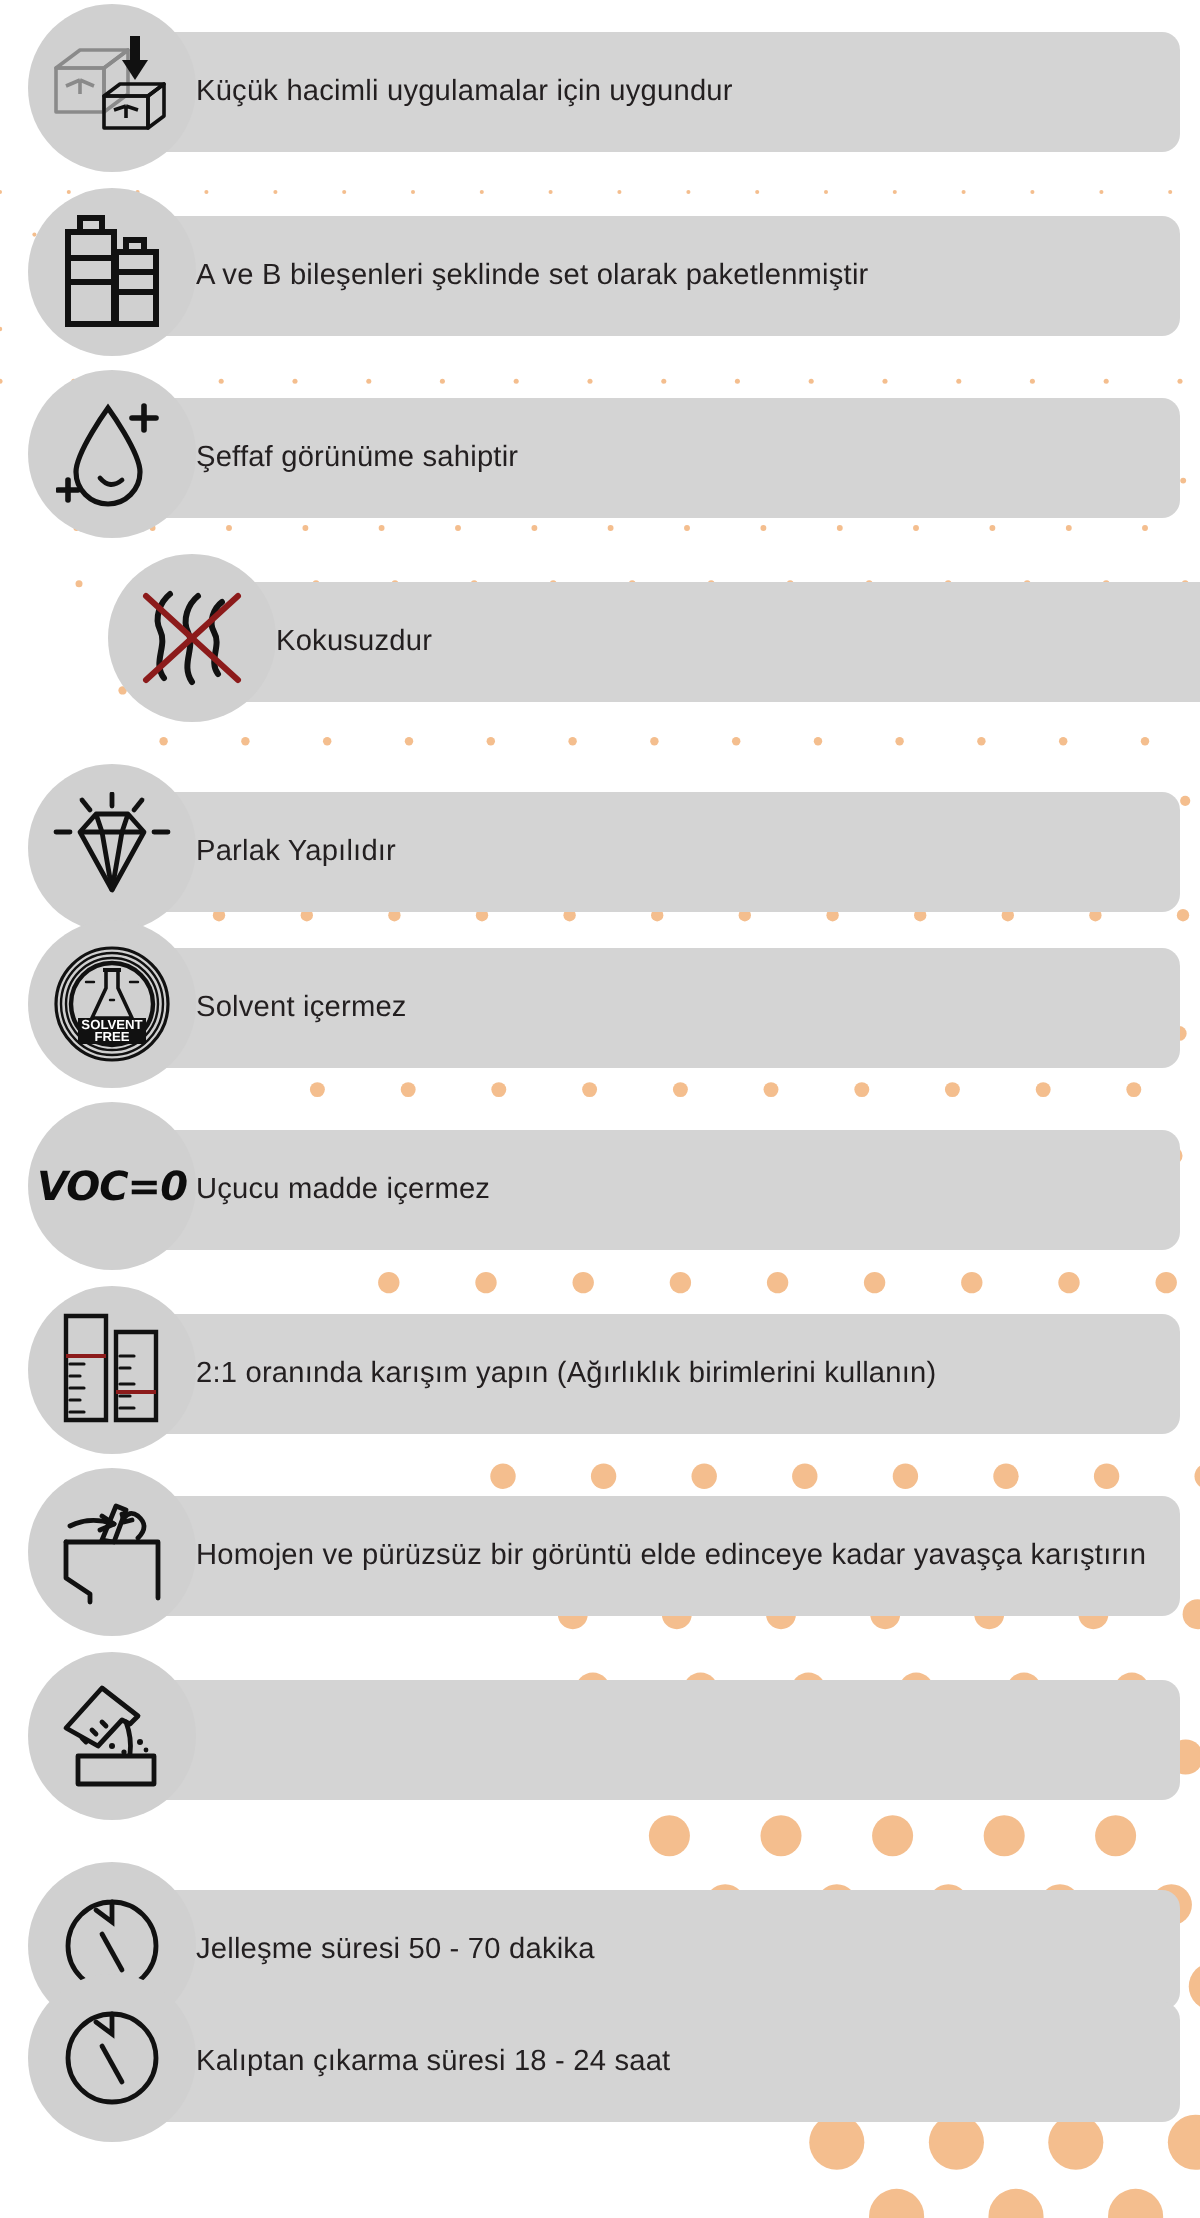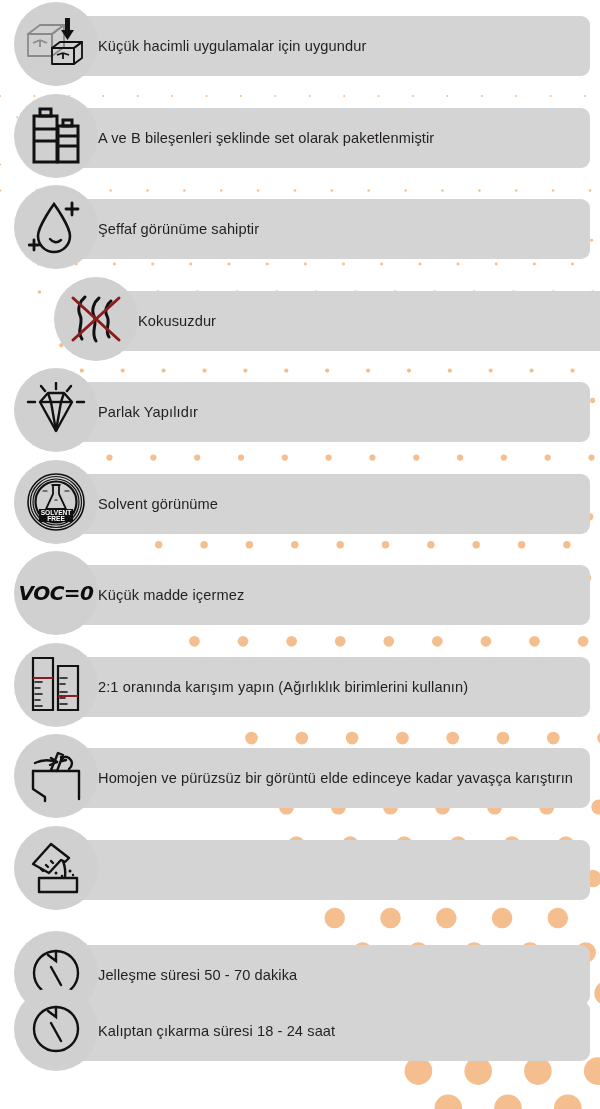--- a/index.html
+++ b/index.html
@@ -522,21 +522,21 @@
         <path d="M41 46 C36 39 43 32 39 25 C36 20 39 13 43 10"></path>
       </g>
       <g stroke="#8c1b1b" stroke-width="3" stroke-linecap="round">
         <line x1="5" y1="7" x2="51" y2="49"></line>
         <line x1="51" y1="7" x2="5" y2="49"></line>
       </g>
     </svg>
         </div>
         <div class="label">Kokusuzdur</div>
       </div>
-      <div class="row" style="top: 366px; text-decoration: underline;">
+      <div class="row" style="top: 380px; text-decoration: underline;">
         <div class="bar"></div>
         <div class="circle">
     <svg width="60" height="56" viewBox="0 0 60 56">
       <g fill="none" stroke="#111" stroke-width="2.4" stroke-linejoin="round">
         <path d="M14 20 L22 11 L38 11 L46 20 L30 49 Z"></path>
         <path d="M14 20 L46 20"></path>
         <path d="M22 11 L25 20 L30 49"></path>
         <path d="M38 11 L35 20 L30 49"></path>
       </g>
       <g stroke="#111" stroke-width="2.4" stroke-linecap="round">
@@ -565,28 +565,28 @@
       <g stroke="#111" stroke-width="1.2" stroke-linecap="round">
         <line x1="17" y1="19" x2="21" y2="19"></line>
         <line x1="39" y1="19" x2="43" y2="19"></line>
         <line x1="29" y1="28" x2="31" y2="28"></line>
       </g>
       <rect x="13" y="37" width="34" height="13" fill="#111"></rect>
       <text x="30" y="42.6" font-family="'Liberation Sans',sans-serif" font-size="6.6" font-weight="bold" fill="#fff" text-anchor="middle">SOLVENT</text>
       <text x="30" y="48.6" font-family="'Liberation Sans',sans-serif" font-size="6.6" font-weight="bold" fill="#fff" text-anchor="middle">FREE</text>
     </svg>
         </div>
-        <div class="label">Solvent görünüme</div>
+        <div class="label">Solvent içermez</div>
       </div>
       <div class="row" style="top: 549px;">
         <div class="bar"></div>
         <div class="circle">
           <span class="voc-text">VOC=0</span>
         </div>
-        <div class="label">Küçük madde içermez</div>
+        <div class="label">Uçucu madde içermez</div>
       </div>
       <div class="row" style="top: 640.5px;">
         <div class="bar"></div>
         <div class="circle">
     <svg width="54" height="58" viewBox="0 0 54 58">
       <g fill="none" stroke="#111" stroke-width="2.2">
         <path d="M4 2 L24 2 L24 54 L4 54 Z"></path>
         <path d="M29 10 L49 10 L49 54 L29 54 Z"></path>
       </g>
       <g stroke="#111" stroke-width="1.6" stroke-linecap="round">

